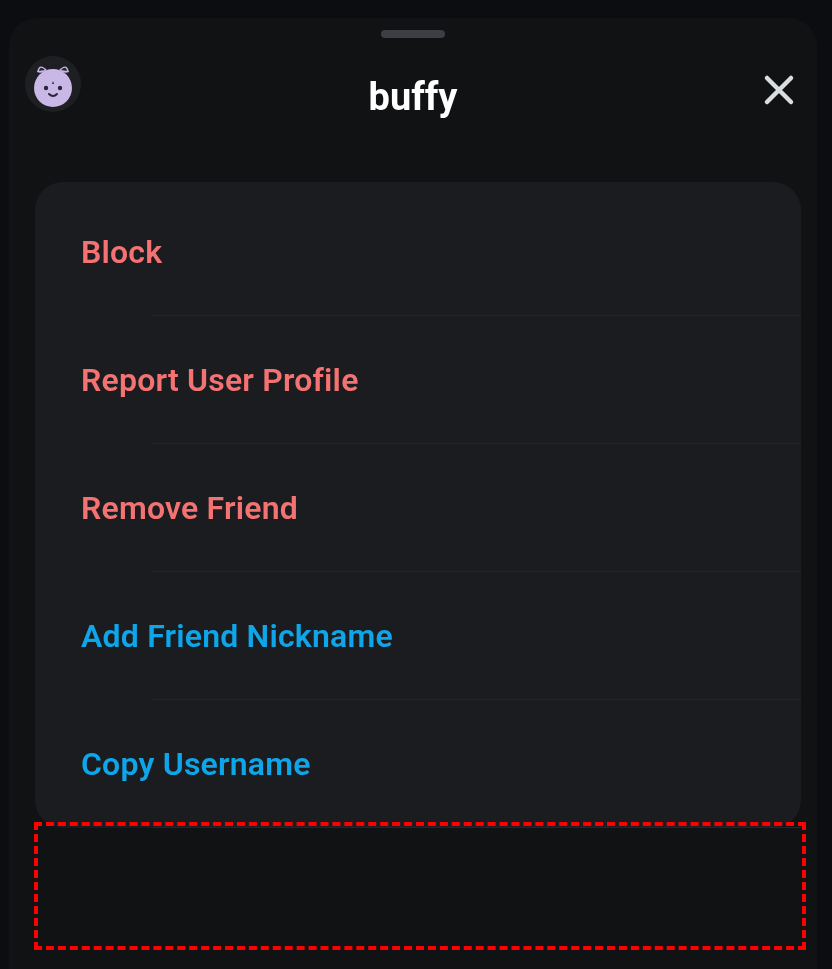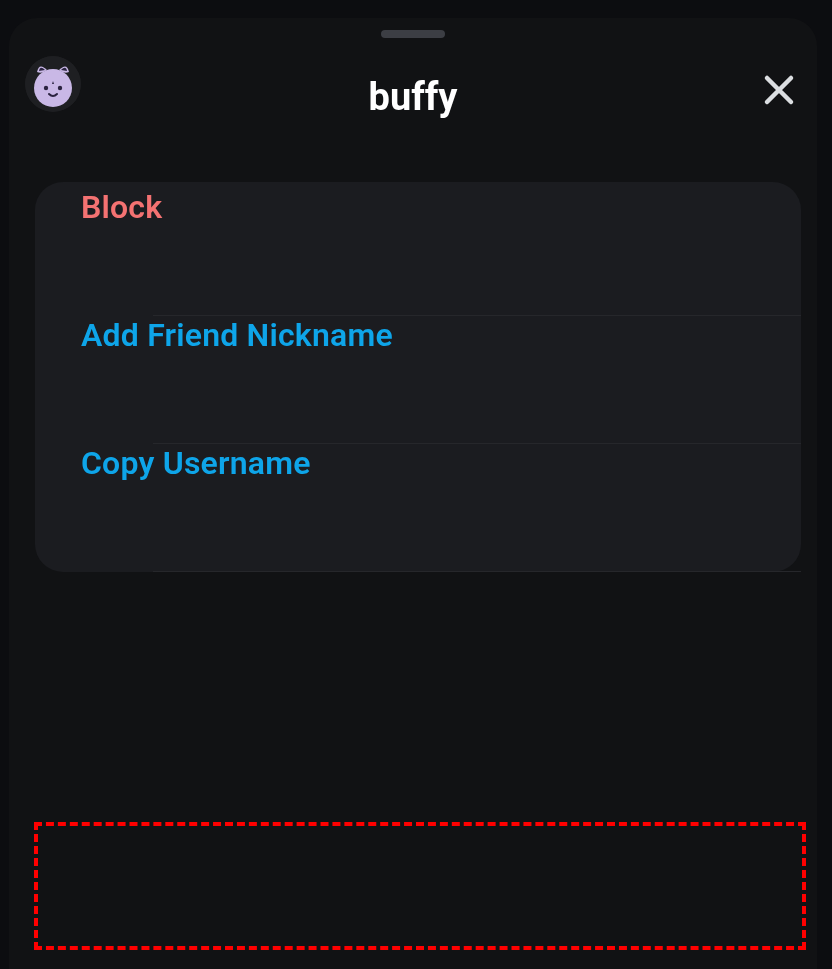--- a/index.html
+++ b/index.html
@@ -64,20 +64,21 @@
       position: absolute;
       left: 26px; right: 16px; top: 164px;
       background: #1b1c20;
       border-radius: 28px;
       padding-top: 6px;
     }
     .item {
       position: relative;
       height: 128px;
       display: flex;
+      align-items: center;
       padding: 0 46px;
       cursor: pointer;
     }
     .label {
       font-size: 32px;
       font-weight: 600;
       color: #0ea5e9;
       letter-spacing: 0.2px;
     }
     .danger .label { color: #f47272; }
@@ -125,20 +126,28 @@
           <path d="M4 4 L20 20 M20 4 L4 20" stroke="currentColor" stroke-width="3" stroke-linecap="round"></path>
         </svg>
       </div>
     </div>
 
     <div class="panel">
       <div class="item danger">
         <span class="label">Block</span>
         <div class="sep"></div>
       </div>
+      <div class="item danger">
+        <span class="label">Report User Profile</span>
+        <div class="sep"></div>
+      </div>
+      <div class="item danger">
+        <span class="label">Remove Friend</span>
+        <div class="sep"></div>
+      </div>
       <div class="item">
         <span class="label">Add Friend Nickname</span>
         <div class="sep"></div>
       </div>
       <div class="item">
         <span class="label">Copy Username</span>
         <div class="sep"></div>
       </div>
     </div>
   </div>

